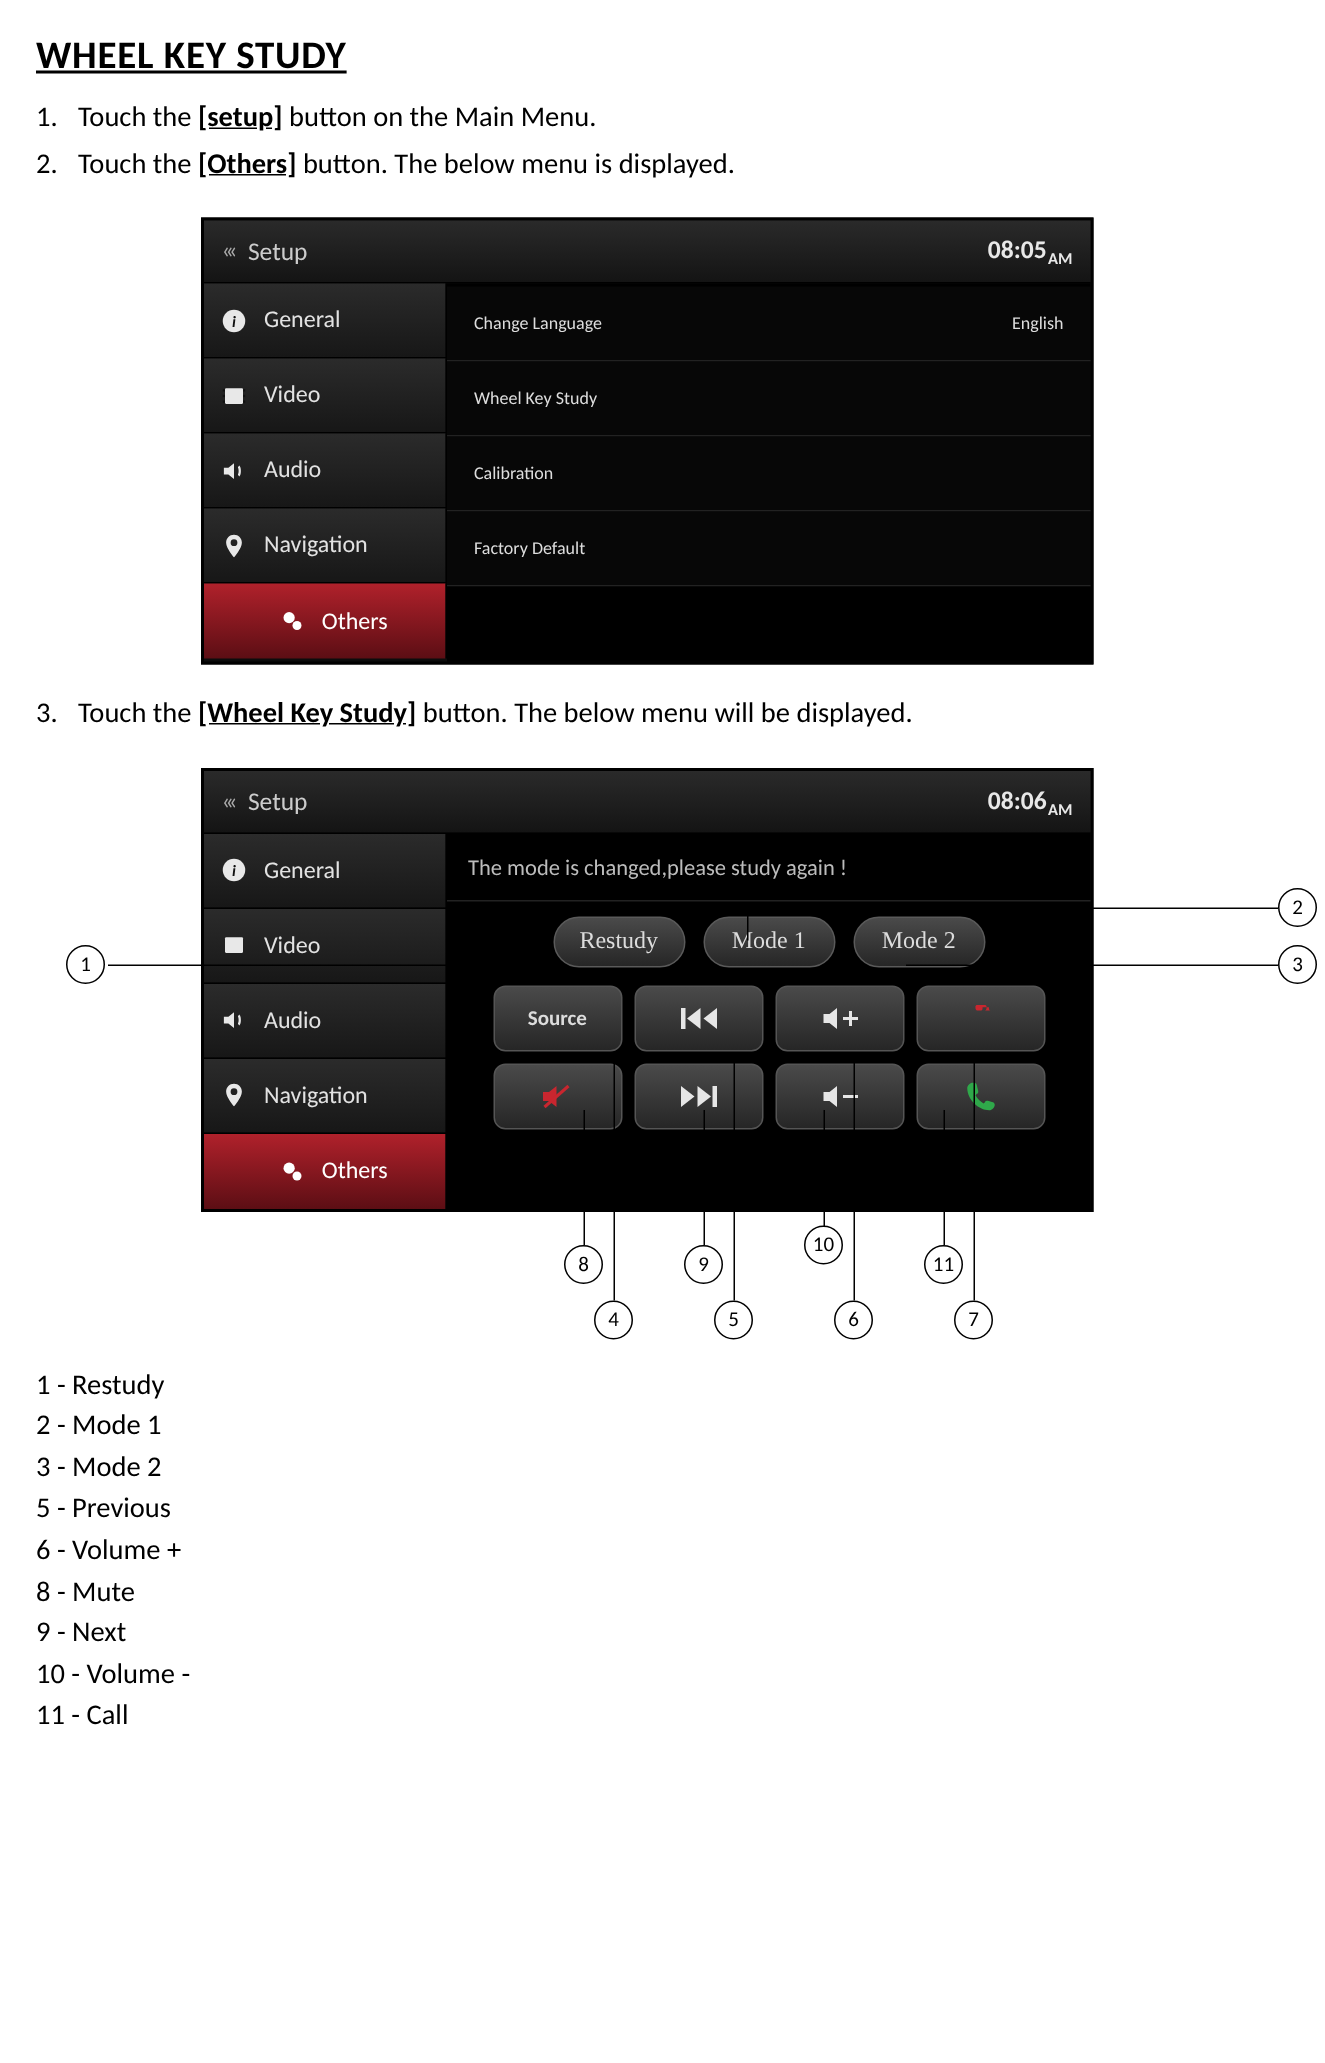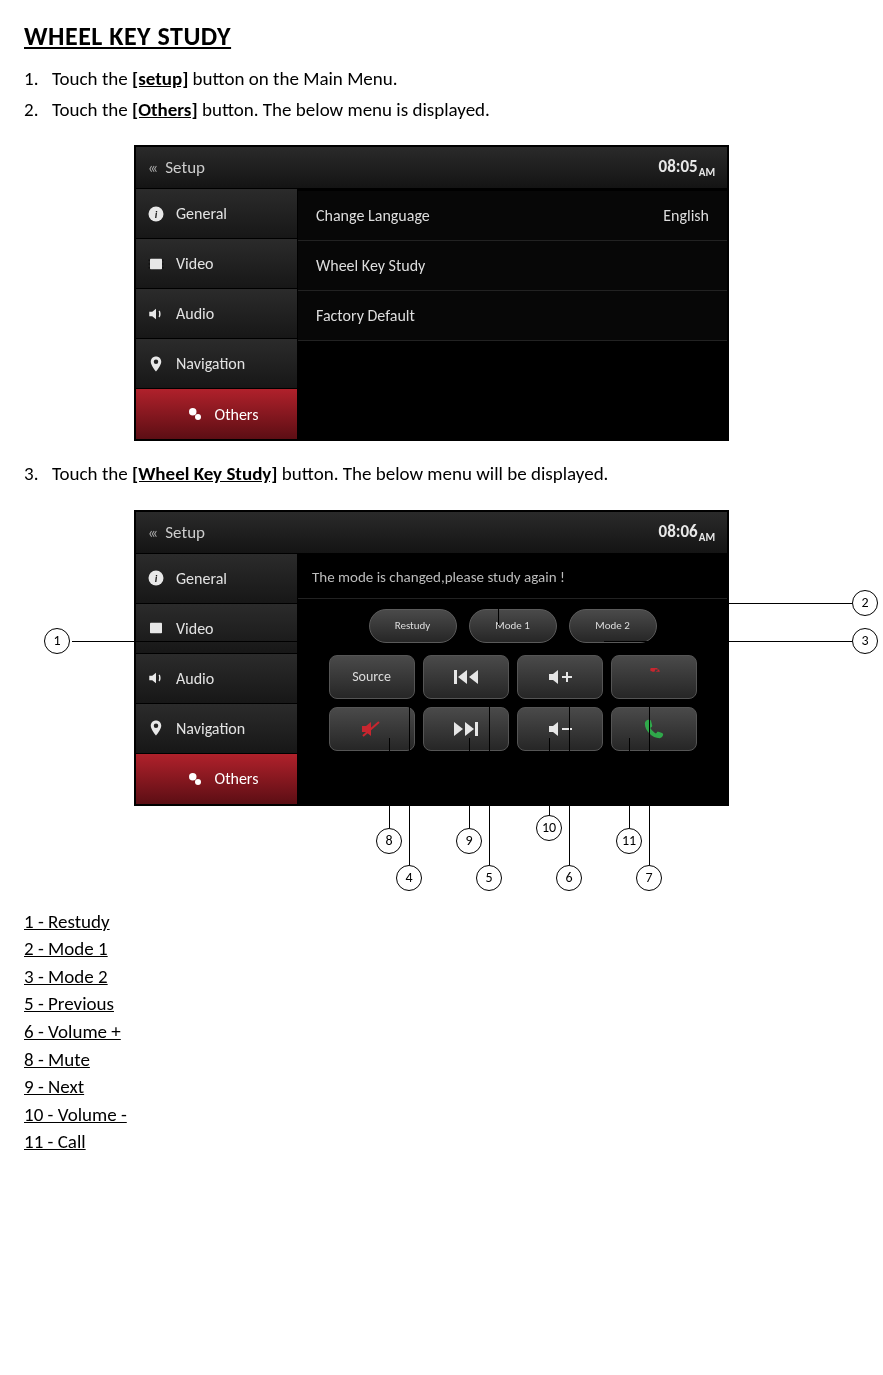--- a/index.html
+++ b/index.html
@@ -91,21 +91,21 @@
   .content {
     flex: 1;
     background: #000;
     padding-top: 2px;
   }
   .row {
     display: flex; align-items: center; justify-content: space-between;
     height: 50px;
     padding: 0 18px;
     color: #ddd;
-    font-size: 16px;
+    font-size: 12px;
     background: #070707;
     border-bottom: 1px solid #222;
   }
   .row:last-child { border-bottom: none; }
 
   .notice {
     color: #bcbcbc;
     font-size: 15px;
     padding: 12px 0 12px 14px;
     border-bottom: 1px solid #222;
@@ -114,31 +114,33 @@
     display: flex; gap: 12px; justify-content: center;
     padding: 10px 12px 8px 12px;
   }
   .pill {
     border-radius: 18px;
     height: 34px;
     min-width: 88px;
     padding: 0 14px;
     display: inline-flex; align-items: center; justify-content: center;
     color: #dcdcdc;
-    font-size: 11px;
+    font-size: 16px;
     background: linear-gradient(#4a4a4a,#262626);
     border: 1px solid #5a5a5a;
+    font-family: Liberation Serif, serif;
   }
   .key-grid {
     display: grid;
     grid-template-columns: repeat(4, 86px);
     grid-auto-rows: 44px;
     gap: 8px 8px;
     justify-content: center;
     padding: 4px 12px 22px 12px;
+    font-weight: bold;
   }
   .kbtn {
     border-radius: 8px;
     background: linear-gradient(#4a4a4a,#262626);
     border: 1px solid #555;
     display: flex; align-items: center; justify-content: center;
     color: #dcdcdc;
     font-size: 14px;
   }
   .kbtn svg { display: block; }
@@ -163,21 +165,21 @@
     background: #000;
     height: 1px;
   }
   .vline {
     position: absolute;
     background: #000;
     width: 1px;
   }
 
   
-  .legend { list-style: none; margin-top: 0; text-decoration: underline; }
+  .legend { list-style: none; margin-top: 0; }
   .legend li { font-size: 19px; line-height: 1.45; }
 
   .screenshot2-wrap { position: relative; margin-left: 110px; width: 760px; margin-bottom: 18px; }
   .screenshot2-wrap .screenshot { position: absolute; left: 0; top: 0; }
 
 </style>
 </head>
 <body>
 
 <h1 class="title">WHEEL KEY STUDY</h1>
@@ -257,20 +259,23 @@
       </div>
       <div class="content">
         <div class="row">
           <span>Change Language</span>
           <span>English</span>
         </div>
         <div class="row">
           <span>Wheel Key Study</span>
         </div>
         <div class="row">
+          <span>Calibration</span>
+        </div>
+        <div class="row">
           <span>Factory Default</span>
         </div>
         <div class="row" style="background:#000;border-bottom:none;"></div>
       </div>
     </div>
   </div>
 </div>
 
 <ol class="steps step3">
   <li>

